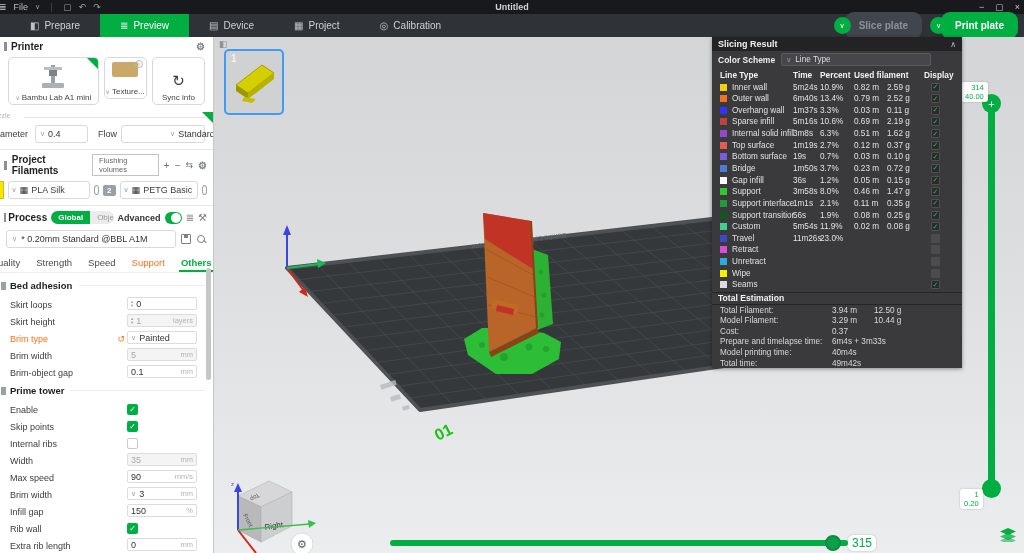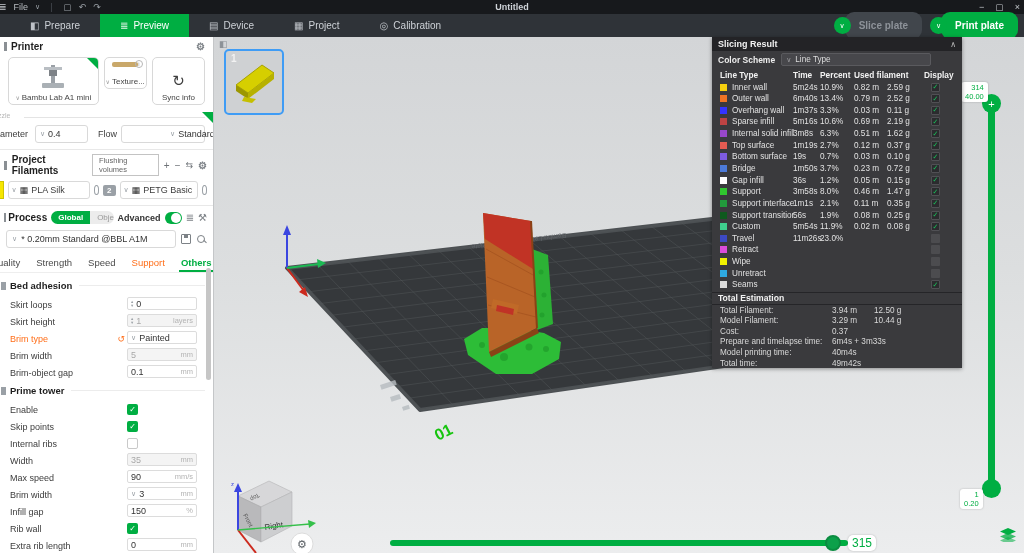--- a/index.html
+++ b/index.html
@@ -254,21 +254,21 @@
         <rect x="13" y="2" width="4" height="18" fill="#9aa0a6"></rect>
         <rect x="6" y="4" width="18" height="3" fill="#b9bec3"></rect>
         <rect x="11" y="7" width="8" height="6" fill="#7d8287"></rect>
         <rect x="4" y="20" width="22" height="5" rx="1" fill="#aab0b5"></rect>
       </svg>
       <span class="nm">
           <span class="cv">∨</span>
         <span>Bambu Lab A1 mini</span>
         </span>
     </div>
-    <div class="card" style="width:44px;height:32px;gap:8px;">
+    <div class="card" style="width:44px;height:42px;gap:8px;">
       <span class="info-i">i</span>
       <div class="plateimg"></div>
       <span class="nm">
           <span class="cv">∨</span>
         <span>Texture...</span>
         </span>
     </div>
     <div class="card" style="width:54px;height:48px;">
       <span class="syncicn">↻</span>
       <span class="nm">Sync info</span>
@@ -768,38 +768,38 @@
       <div class="lrow">
         <span class="sw" style="background:#DB4CDB"></span>
     <span class="nm">Retract</span>
     <span class="tm"></span>
     <span class="pc"></span>
     <span class="ln"></span>
     <span class="wt"></span>
     <span class="dchk off"></span>
       </div>
       <div class="lrow">
+        <span class="sw" style="background:#2EA9E0"></span>
+    <span class="nm">Unretract</span>
+    <span class="tm"></span>
+    <span class="pc"></span>
+    <span class="ln"></span>
+    <span class="wt"></span>
+    <span class="dchk off"></span>
+      </div>
+      <div class="lrow">
         <span class="sw" style="background:#F2F200"></span>
     <span class="nm">Wipe</span>
     <span class="tm"></span>
     <span class="pc"></span>
     <span class="ln"></span>
     <span class="wt"></span>
     <span class="dchk off"></span>
       </div>
       <div class="lrow">
-        <span class="sw" style="background:#2EA9E0"></span>
-    <span class="nm">Unretract</span>
-    <span class="tm"></span>
-    <span class="pc"></span>
-    <span class="ln"></span>
-    <span class="wt"></span>
-    <span class="dchk off"></span>
-      </div>
-      <div class="lrow">
         <span class="sw" style="background:#DCDCDC"></span>
     <span class="nm">Seams</span>
     <span class="tm"></span>
     <span class="pc"></span>
     <span class="ln"></span>
     <span class="wt"></span>
     <span class="dchk on">✓</span>
       </div>
     </div>
   <div class="tot-title">Total Estimation</div>

